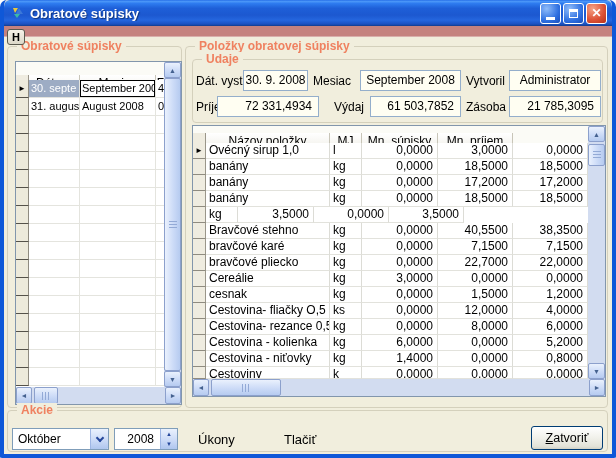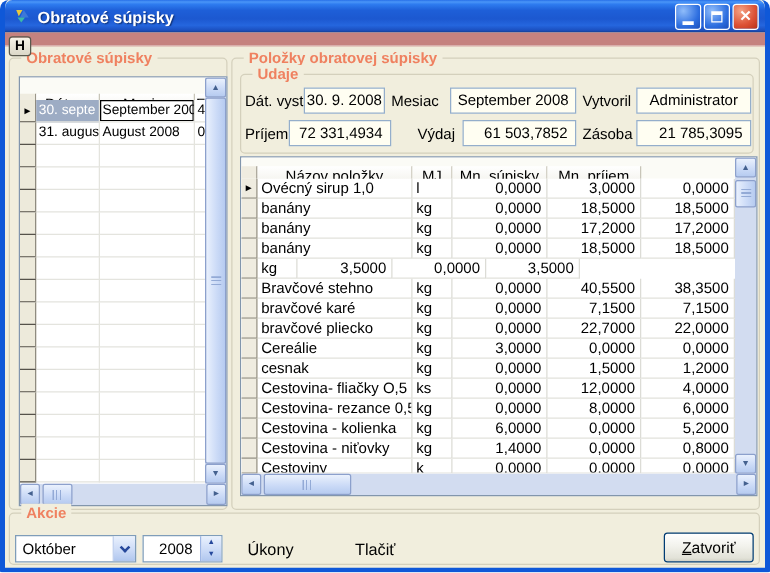--- a/index.html
+++ b/index.html
@@ -307,21 +307,21 @@
 
     <div class="groupbox gb-udaje">
       <span class="glabel">Udaje</span>
       <span class="ulabel" style="left:3px;top:14px">Dát. vyst.</span>
       <div class="xpfield center" style="left:50px;top:10px;width:65px">30. 9. 2008</div>
       <span class="ulabel" style="left:120px;top:14px">Mesiac</span>
       <div class="xpfield center" style="left:167px;top:10px;width:101px">September 2008</div>
       <span class="ulabel" style="left:273px;top:14px">Vytvoril</span>
       <div class="xpfield center" style="left:316px;top:10px;width:92px">Administrator</div>
       <span class="ulabel" style="left:3px;top:40px">Príjem</span>
-      <div class="xpfield num" style="left:38px;top:36px;width:82px">72 331,4934</div>
+      <div class="xpfield num" style="left:24px;top:36px;width:102px">72 331,4934</div>
       <span class="ulabel" style="left:141px;top:40px">Výdaj</span>
       <div class="xpfield num" style="left:177px;top:36px;width:91px">61 503,7852</div>
       <span class="ulabel" style="left:273px;top:40px">Zásoba</span>
       <div class="xpfield num" style="left:316px;top:36px;width:92px">21 785,3095</div>
     </div>
 
     <div class="grid mgrid">
       <div class="ghead mg-head">
           <div class="mc mc0 hcell corner"></div>
           <div class="mc mc1 hcell">Názov položky</div>

